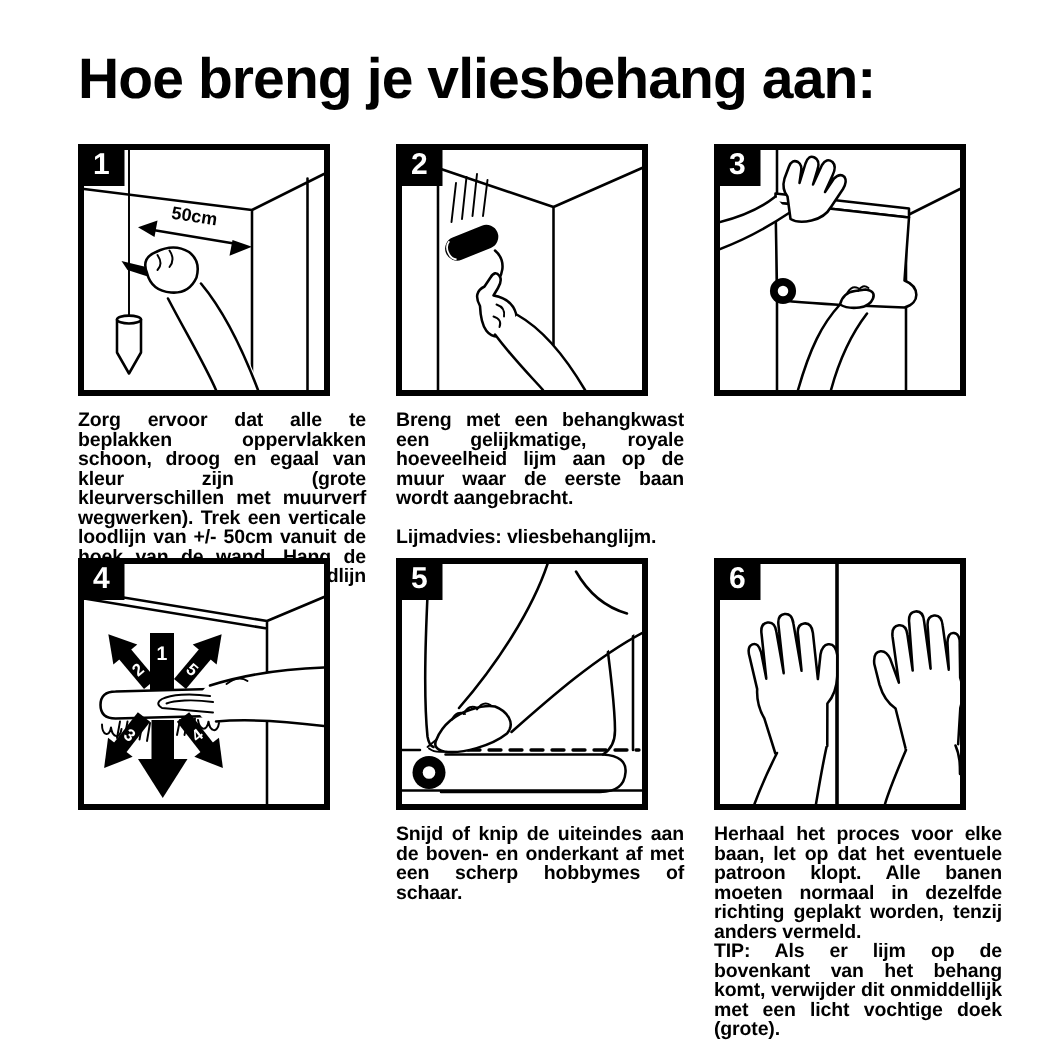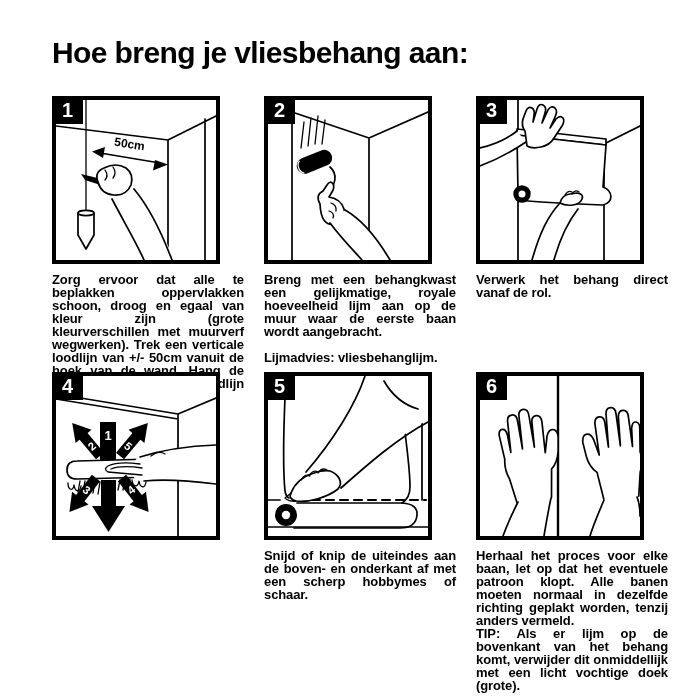--- a/index.html
+++ b/index.html
@@ -1,17 +1,17 @@
 <!DOCTYPE html>
 <html><head>
 <meta charset="utf-8">
 <style>
   html,body{margin:0;padding:0;width:700px;height:700px;background:#fff;overflow:hidden;}
   body{font-family:"Liberation Sans",sans-serif;color:#000;}
-  h1{font-size:30px;line-height:34px;font-weight:bold;margin:36px 0 0 52px;letter-spacing:-0.6px;}
+  h1{font-size:38px;line-height:34px;font-weight:bold;margin:36px 0 0 52px;letter-spacing:-0.6px;}
   .grid{margin:26px 0 0 52px;display:grid;grid-template-columns:repeat(3,192px);column-gap:20px;grid-auto-rows:276px;}
   .panel{width:168px;height:168px;border:4px solid #000;box-sizing:border-box;position:relative;background:#fff;}
   .badge{position:absolute;top:-4px;left:-4px;width:31px;height:28px;background:#000;color:#fff;
          display:flex;align-items:center;justify-content:center;font-size:20px;font-weight:bold;z-index:3;}
   .panel svg{display:block;width:160px;height:160px;}
   .caption{margin-top:9px;width:192px;font-size:13px;line-height:13px;font-weight:bold;
            text-align:justify;white-space:pre-line;letter-spacing:-0.1px;}
   .illu .s{fill:none;stroke:#000;stroke-width:1.7;stroke-linecap:round;stroke-linejoin:round;}
   .illu .t{fill:none;stroke:#000;stroke-width:1.3;stroke-linecap:round;stroke-linejoin:round;}
   .illu .sw{fill:#fff;stroke:#000;stroke-width:1.7;stroke-linecap:round;stroke-linejoin:round;}
@@ -108,21 +108,20 @@
           <path class="sw" d="M47,46 L45,31 Q41,26 43,19 L46,11 Q48,6 52,8 Q55,10 54,15 L53,22 L57,9 Q59,3 63,5 Q67,7 65,13 L62,23 L68,10 Q71,5 75,8 Q78,11 75,17 L70,28 L76,19 Q80,15 83,18 Q85,21 82,26 L74,38 Q70,45 61,47 Q52,49 47,46 Z"></path>
         </g>
         <g>
           <path class="wf" d="M52,160 C60,132 68,116 80,103 L98,109 C88,122 80,138 74,160 Z"></path>
           <path class="s" d="M52,160 C60,132 68,116 80,103 M98,109 C88,122 80,138 74,160"></path>
           <path class="sw" d="M80,103 Q82,95 90,94 L97,93 Q104,94 102,99 Q100,104 93,105 Q85,106 80,103 Z"></path>
           <path class="t" d="M85,95 q3,-5 7,-3 M92,94 q3,-5 7,-2"></path>
         </g>
       </svg>
     </div>
-    <div class="caption">Verwerk het behang direct vanaf de rol.</div>
   </div>
 
   <div class="cell">
     <div class="panel">
       <div class="badge">4</div>
       <svg class="illu" viewBox="0 0 160 160">
         <defs>
           <g id="arrUp">
             <rect class="bk" x="-6.5" y="-34" width="13" height="34"></rect>
             <polygon class="bk" points="-13,-32 13,-32 0,-54"></polygon>

